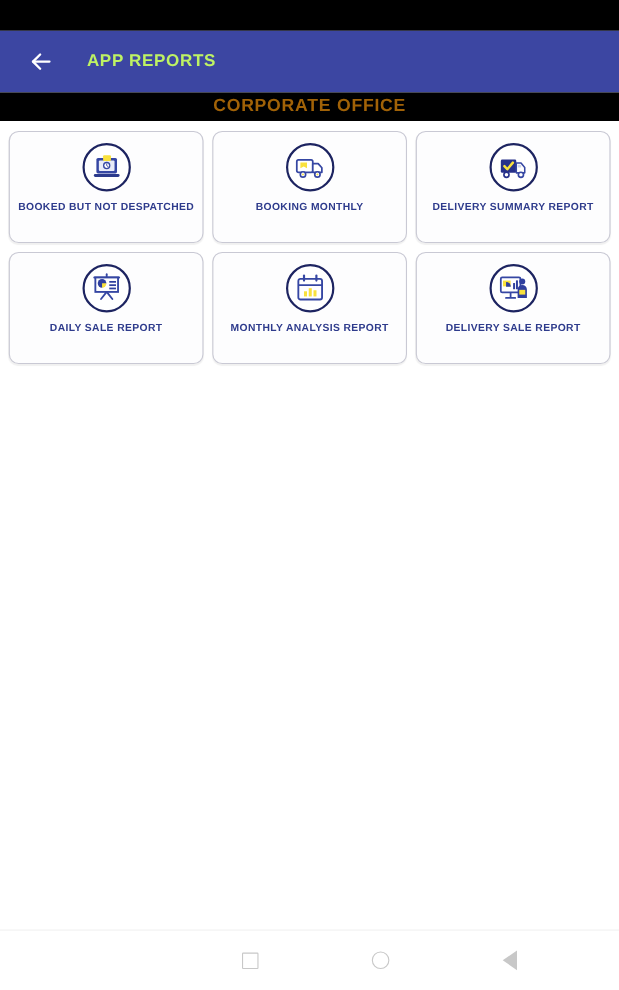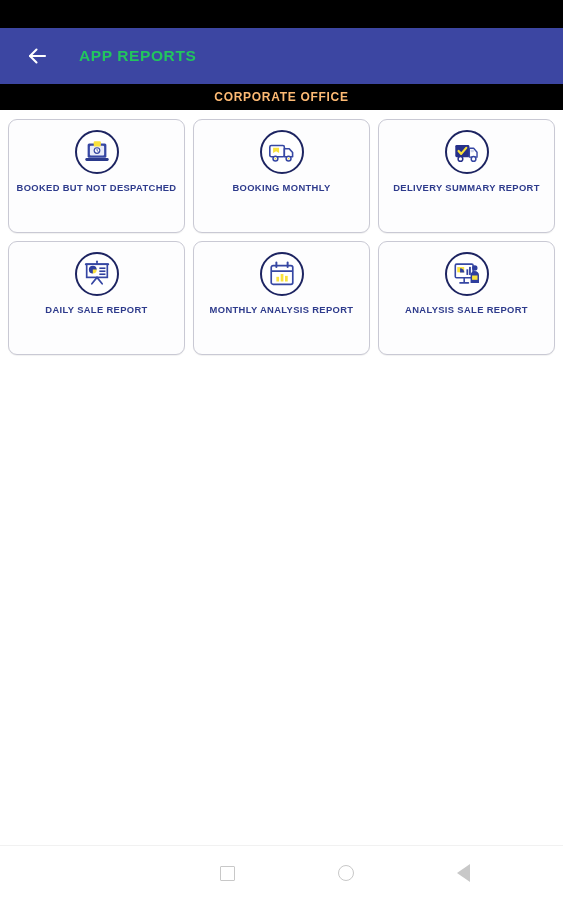--- a/index.html
+++ b/index.html
@@ -40,58 +40,58 @@
   .back-btn {
     width: 30px;
     height: 30px;
     display: flex;
     align-items: center;
     justify-content: center;
     cursor: pointer;
   }
   .back-btn svg { display: block; }
   .app-bar-title {
-    color: #22c55e;
+    color: #bef264;
     font-size: 15.5px;
     font-weight: bold;
     letter-spacing: 0.6px;
     margin-left: 27px;
     white-space: nowrap;
   }
 
   
   .office-band {
     height: 26px;
     flex: 0 0 26px;
     background: #000000;
     display: flex;
     align-items: center;
     justify-content: center;
   }
   .office-band-text {
-    color: #fdba74;
-    font-size: 12px;
+    color: #a16207;
+    font-size: 16px;
     font-weight: bold;
     letter-spacing: 0.7px;
   }
 
   
   .content {
     flex: 1 1 auto;
     background: #ffffff;
     padding: 5px 4px 0 4px;
     overflow: hidden;
   }
   .grid {
     display: flex;
     flex-wrap: wrap;
   }
   .card {
     width: 177px;
-    height: 114px;
+    height: 102px;
     margin: 4px;
     background: #fdfdfe;
     border: 1px solid #c9c9d4;
     border-radius: 9px;
     display: flex;
     flex-direction: column;
     align-items: center;
     cursor: pointer;
     box-shadow: 0 1px 1px rgba(0,0,0,0.06);
   }
@@ -271,21 +271,21 @@
             <path d="M13.2 14.5 a4.6 4.6 0 0 0 -4.6 -4.6 v4.6 z" fill="#2f3f9e"></path>
             <rect x="15.4" y="11" width="1.9" height="6" fill="#2f3f9e"></rect>
             <rect x="18.2" y="8.4" width="1.9" height="8.6" fill="#2f3f9e"></rect>
             <line x1="13" y1="20" x2="13" y2="24.5" stroke="#3647a3" stroke-width="1.7"></line>
             <line x1="8.5" y1="25.5" x2="17.5" y2="25.5" stroke="#3647a3" stroke-width="1.7" stroke-linecap="round"></line>
             <circle cx="24.3" cy="9.6" r="2.9" fill="#2f3f9e"></circle>
             <path d="M19.8 25.5 v-8.2 a4.5 4.5 0 0 1 9 0 v8.2 z" fill="#2f3f9e"></path>
             <rect x="21.4" y="17.6" width="5.8" height="4.6" fill="#f9e13c"></rect>
           </svg>
         </div>
-        <div class="card-label">ANALYSIS SALE REPORT</div>
+        <div class="card-label">DELIVERY SALE REPORT</div>
       </div>
 
 
     </div>
   </div>
 
   <div class="nav-bar">
     <div class="nav-spacer-l"></div>
     <div class="nav-btn">
       <div class="nav-recents"></div>

